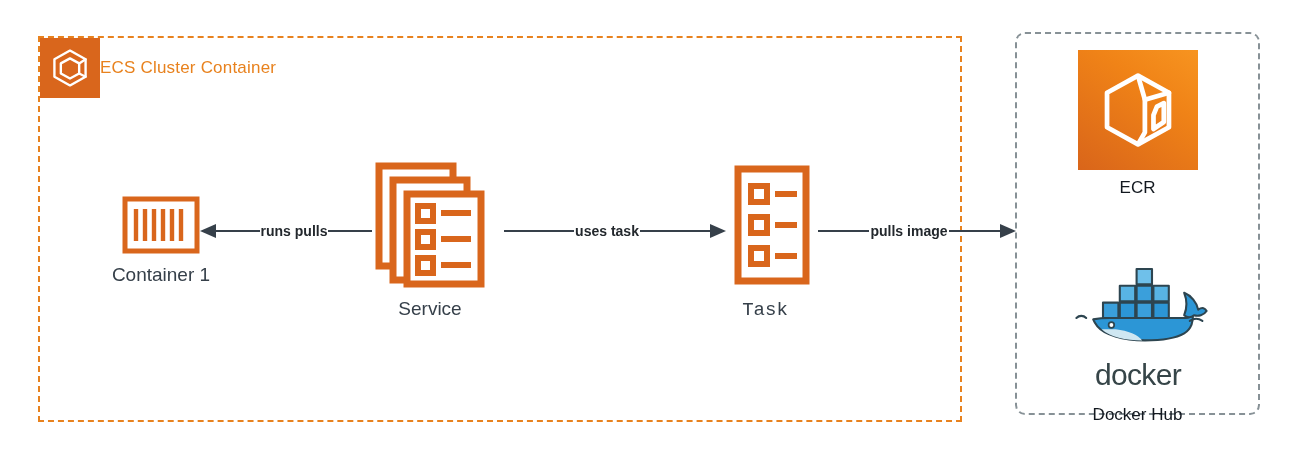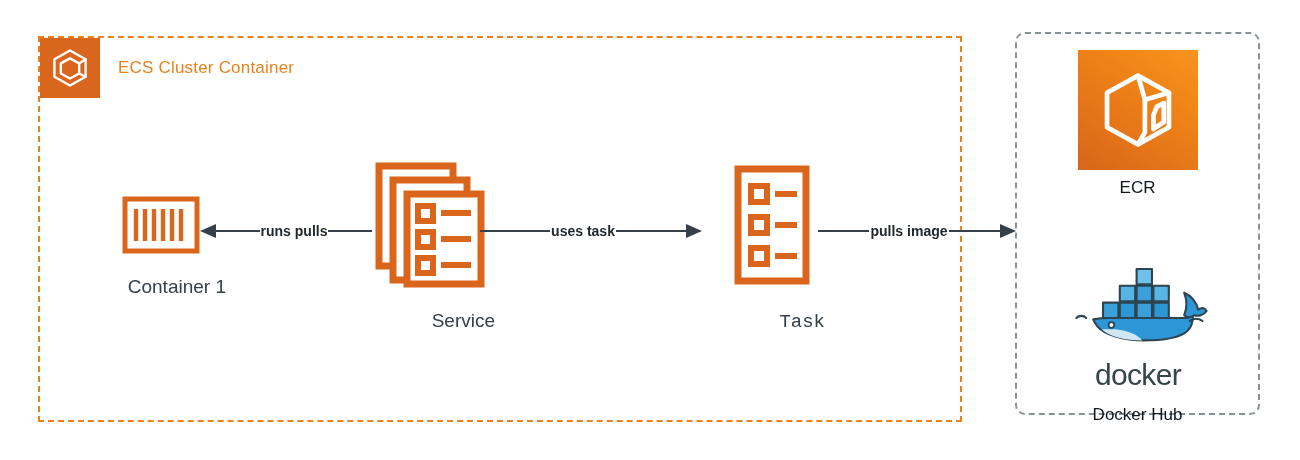--- a/index.html
+++ b/index.html
@@ -47,38 +47,36 @@
   }
   .ecs-badge {
     width: 60px;
     height: 60px;
     background: #D9661C;
     display: flex;
     align-items: center;
     justify-content: center;
   }
   .ecs-title {
-    margin-left: 18px;
     color: #E8821E;
     font-size: 17px;
     letter-spacing: .2px;
     white-space: nowrap;
   }
 
   
   .node {
     position: absolute;
     text-align: center;
   }
   .node-label {
-    margin-top: 18px;
+    margin-top: 6px;
     font-size: 19px;
     color: #36404A;
     white-space: nowrap;
-    text-align: right;
   }
 
   
   .node-container1 { left: 96px; top: 196px; width: 130px; }
   
   .node-service { left: 365px; top: 162px; width: 130px; }
   
   .node-task { left: 705px; top: 164px; width: 120px; font-family: Liberation Mono, monospace; }
 
   
@@ -110,21 +108,21 @@
     border-bottom: 7px solid transparent;
     border-right: 16px solid #36404A;
   }
   .arrowhead.right {
     border-top: 7px solid transparent;
     border-bottom: 7px solid transparent;
     border-left: 16px solid #36404A;
   }
 
   .edge-runs  { left: 200px;  top: 220px; width: 172px; }
-  .edge-uses  { left: 480px;  top: 220px; width: 222px; justify-content: center; }
+  .edge-uses  { left: 504px;  top: 220px; width: 222px; justify-content: center; }
   .edge-pulls { left: 818px;  top: 220px; width: 198px; }
 
   
   .reg-item {
     position: absolute;
     width: 245px;
     left: 1015px;
     text-align: center;
   }
   .reg-ecr { top: 50px; }

